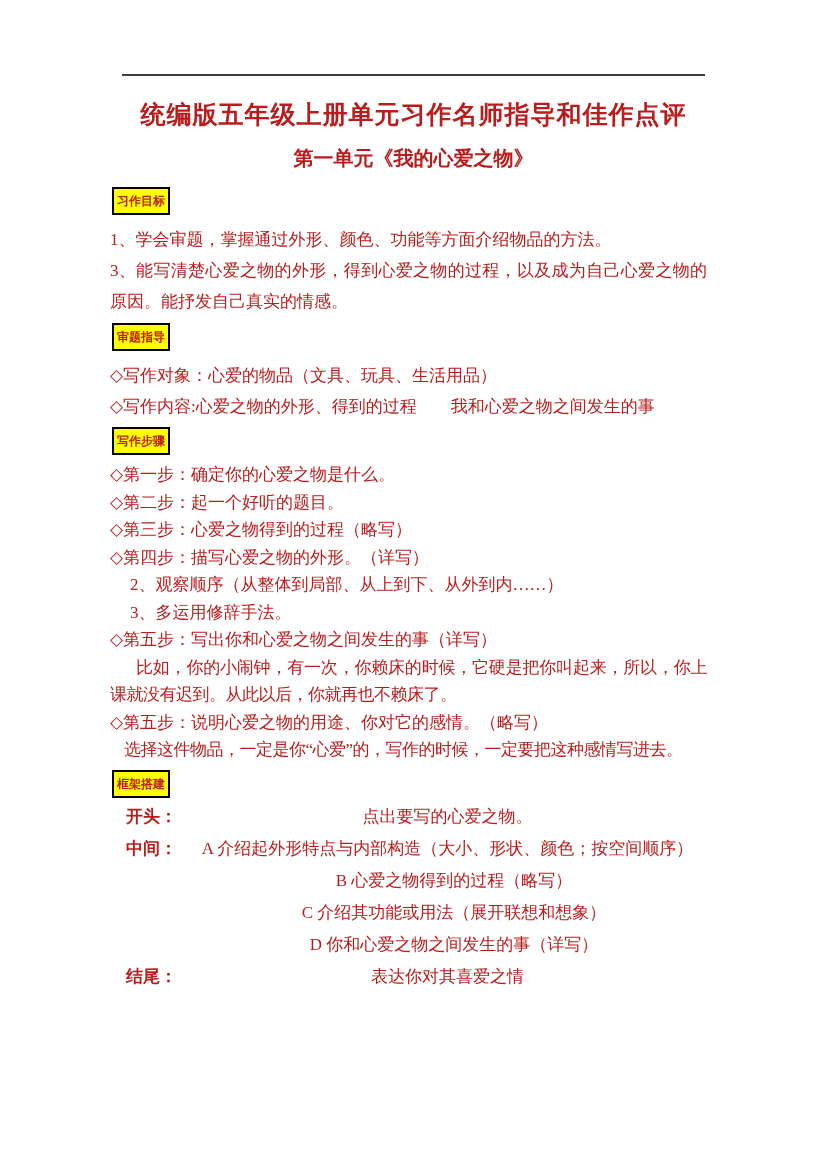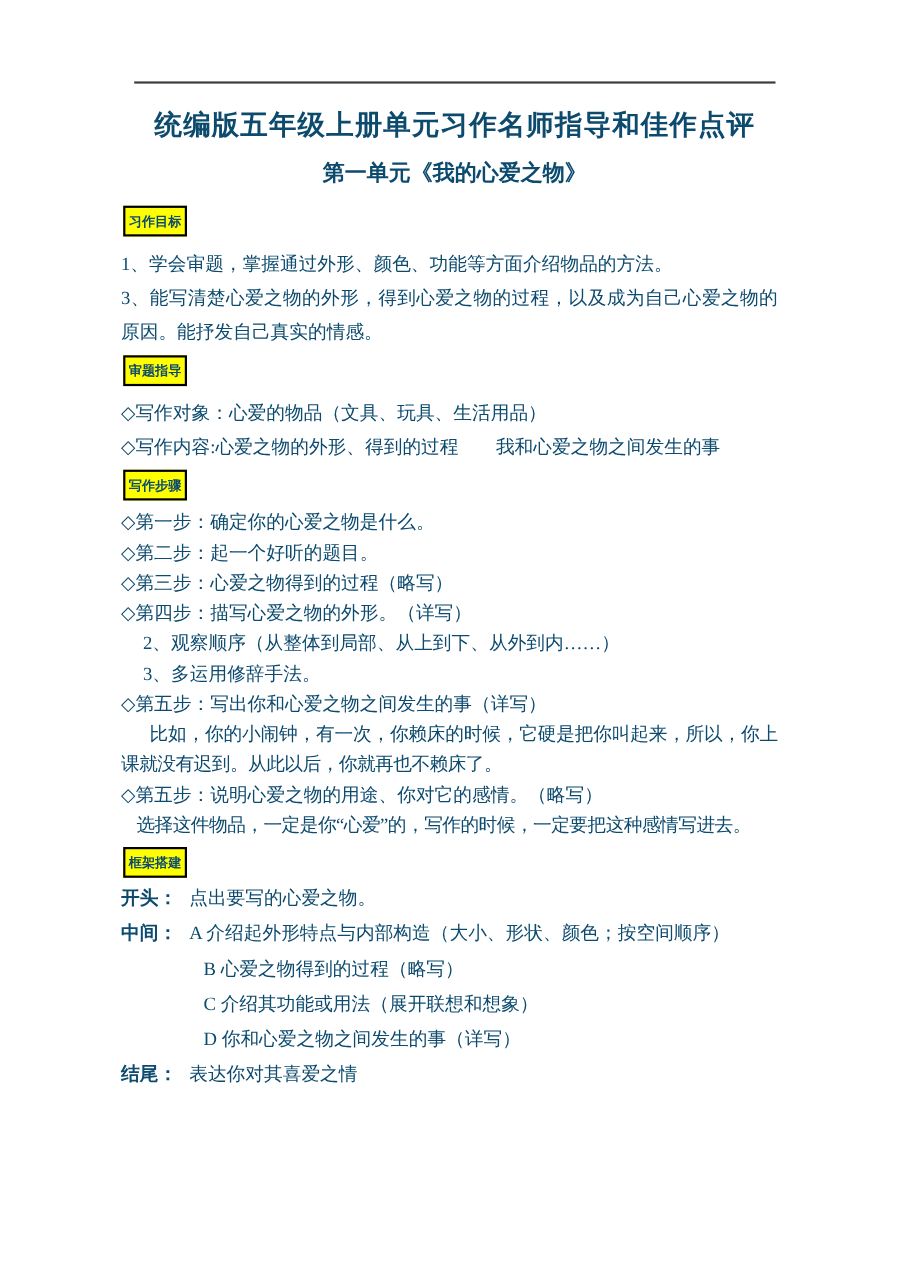--- a/index.html
+++ b/index.html
@@ -2,21 +2,21 @@
 <html><head>
 <meta charset="utf-8">
 <style>
   html, body { margin: 0; padding: 0; background: #ffffff; }
   .page {
     position: relative;
     width: 827px;
     height: 1169px;
     background: #ffffff;
     overflow: hidden;
-    color: #0c4a6e;
+    color: #b91c1c;
     font-family: "Liberation Serif", "DejaVu Serif", serif;
   }
   .top-rule {
     position: absolute;
     left: 122px;
     top: 74px;
     width: 583px;
     border-top: 2px solid #3d3d3d;
   }
   .title {
@@ -61,30 +61,31 @@
     margin: 0;
     line-height: 31px;
     text-align: justify;
   }
   .steps .ln { line-height: 27.5px; }
   .ln.sub  { padding-left: 20px; }
   .ln.ex   { text-indent: 26px; letter-spacing: -0.5px; }
   .ln.note { text-indent: 14px; letter-spacing: -0.5px; }
   .fw {
     margin-top: 2px;
+    margin-left: 16px;
   }
   .fw-row { display: flex; align-items: flex-start; }
   .fw-label {
     flex: 0 0 62px;
     font-family: "Liberation Sans", "DejaVu Sans", sans-serif;
     font-weight: bold;
     font-size: 17px;
     line-height: 20px;
   }
-  .fw-content { flex: 1; }
+  .fw-content { flex: 1; text-align: center; }
   .fw-line {
     margin: 0 0 12px 0;
     font-size: 17px;
     line-height: 20px;
   }
   .fw-line.sub { padding-left: 13px; }
 </style>
 </head>
 <body>
 

